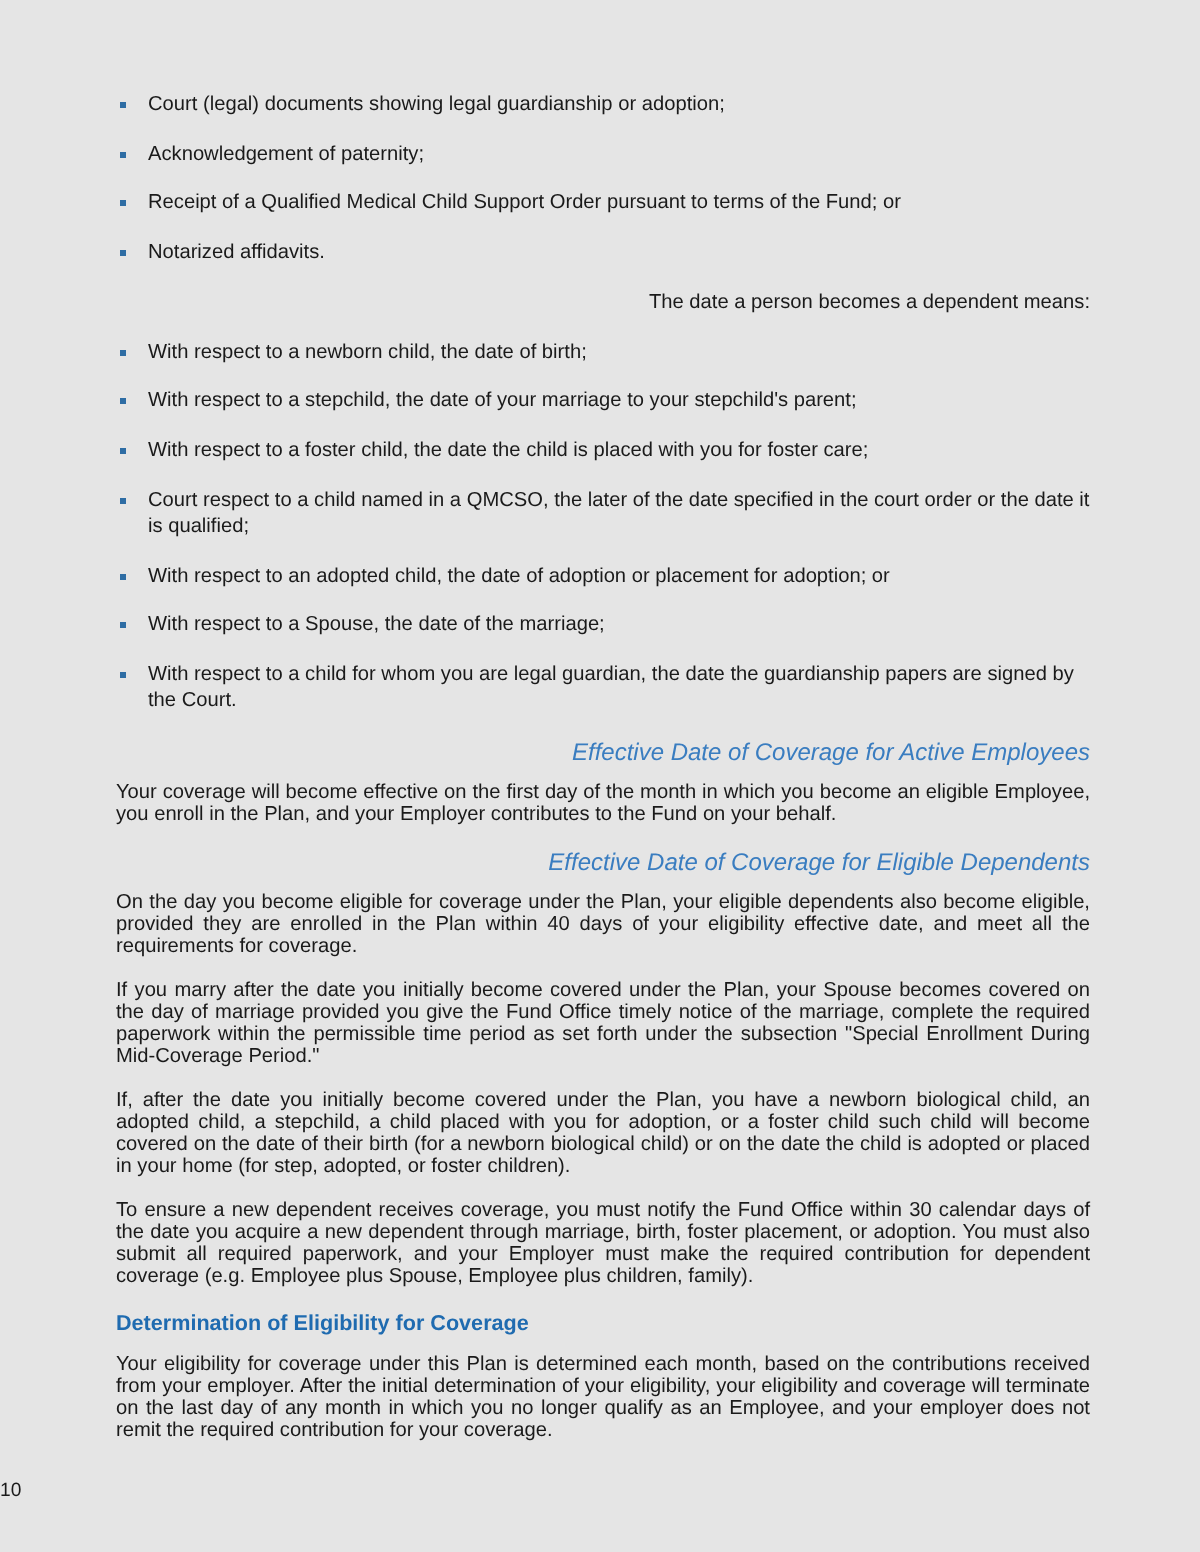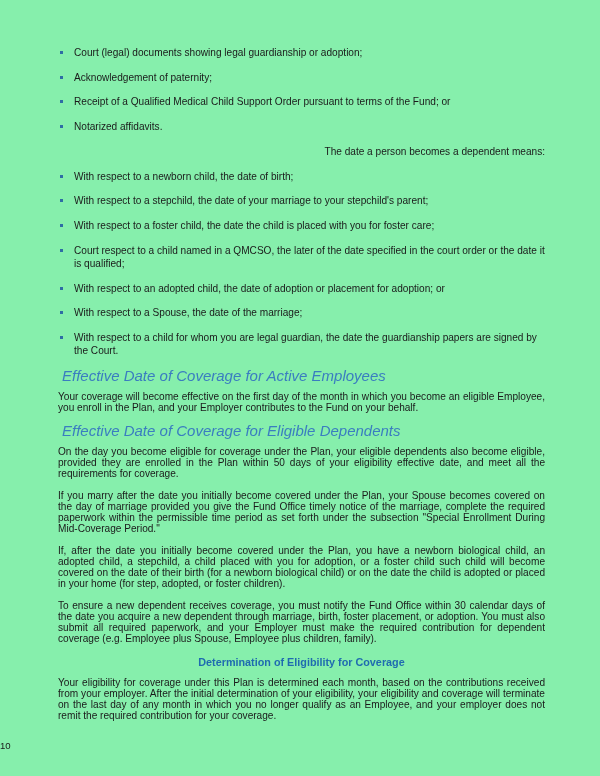--- a/index.html
+++ b/index.html
@@ -14,21 +14,21 @@
     color: #000000;
     position: relative;
     overflow: hidden;
   }
   .page {
     position: absolute;
     left: 0;
     top: 0;
     width: 600px;
     height: 776px;
-    background: #86efac;
+    background: #e5e5e5;
   }
   .content {
     position: absolute;
     left: 58px;
     top: 46px;
     width: 487px;
   }
 
   
   ul.bullets {
@@ -66,36 +66,36 @@
   p.lead {
     margin: 0 0 11.5px 0;
     font-size: 10.1px;
     line-height: 13.2px;
     color: #1a1a1a;
     text-align: right;
   }
 
   
   h2.h-italic {
-    margin: 5px 0 8px 4px;
-    font-size: 15px;
+    margin: 5px 0 8px 16px;
+    font-size: 12px;
     line-height: 14px;
     font-weight: normal;
     font-style: italic;
     color: #3a7dc0;
-    text-align: left;
+    text-align: right;
   }
   h2.h-bold {
     margin: 9px 0 8px 0;
     font-size: 10.8px;
     line-height: 14px;
     font-weight: bold;
     font-style: normal;
     color: #1f6bb0;
-    text-align: center;
+    text-align: left;
   }
 
   
   .footer {
     position: absolute;
     left: 0;
     top: 740px;
     width: 600px;
     text-align: left;
     font-size: 9.6px;
@@ -124,21 +124,21 @@
       <li>Court respect to a child named in a QMCSO, the later of the date specified in the court order or the date it is qualified;</li>
       <li>With respect to an adopted child, the date of adoption or placement for adoption; or</li>
       <li>With respect to a Spouse, the date of the marriage;</li>
       <li>With respect to a child for whom you are legal guardian, the date the guardianship papers are signed by the Court.</li>
     </ul>
 
     <h2 class="h-italic">Effective Date of Coverage for Active Employees</h2>
     <p class="body">Your coverage will become effective on the first day of the month in which you become an eligible Employee, you enroll in the Plan, and your Employer contributes to the Fund on your behalf.</p>
 
     <h2 class="h-italic">Effective Date of Coverage for Eligible Dependents</h2>
-    <p class="body">On the day you become eligible for coverage under the Plan, your eligible dependents also become eligible, provided they are enrolled in the Plan within 50 days of your eligibility effective date, and meet all the requirements for coverage.</p>
+    <p class="body">On the day you become eligible for coverage under the Plan, your eligible dependents also become eligible, provided they are enrolled in the Plan within 40 days of your eligibility effective date, and meet all the requirements for coverage.</p>
     <p class="body">If you marry after the date you initially become covered under the Plan, your Spouse becomes covered on the day of marriage provided you give the Fund Office timely notice of the marriage, complete the required paperwork within the permissible time period as set forth under the subsection "Special Enrollment During Mid-Coverage Period."</p>
     <p class="body">If, after the date you initially become covered under the Plan, you have a newborn biological child, an adopted child, a stepchild, a child placed with you for adoption, or a foster child such child will become covered on the date of their birth (for a newborn biological child) or on the date the child is adopted or placed in your home (for step, adopted, or foster children).</p>
     <p class="body">To ensure a new dependent receives coverage, you must notify the Fund Office within 30 calendar days of the date you acquire a new dependent through marriage, birth, foster placement, or adoption. You must also submit all required paperwork, and your Employer must make the required contribution for dependent coverage (e.g. Employee plus Spouse, Employee plus children, family).</p>
 
     <h2 class="h-bold">Determination of Eligibility for Coverage</h2>
     <p class="body">Your eligibility for coverage under this Plan is determined each month, based on the contributions received from your employer. After the initial determination of your eligibility, your eligibility and coverage will terminate on the last day of any month in which you no longer qualify as an Employee, and your employer does not remit the required contribution for your coverage.</p>
 
   </div>
 
   <div class="footer">10</div>

